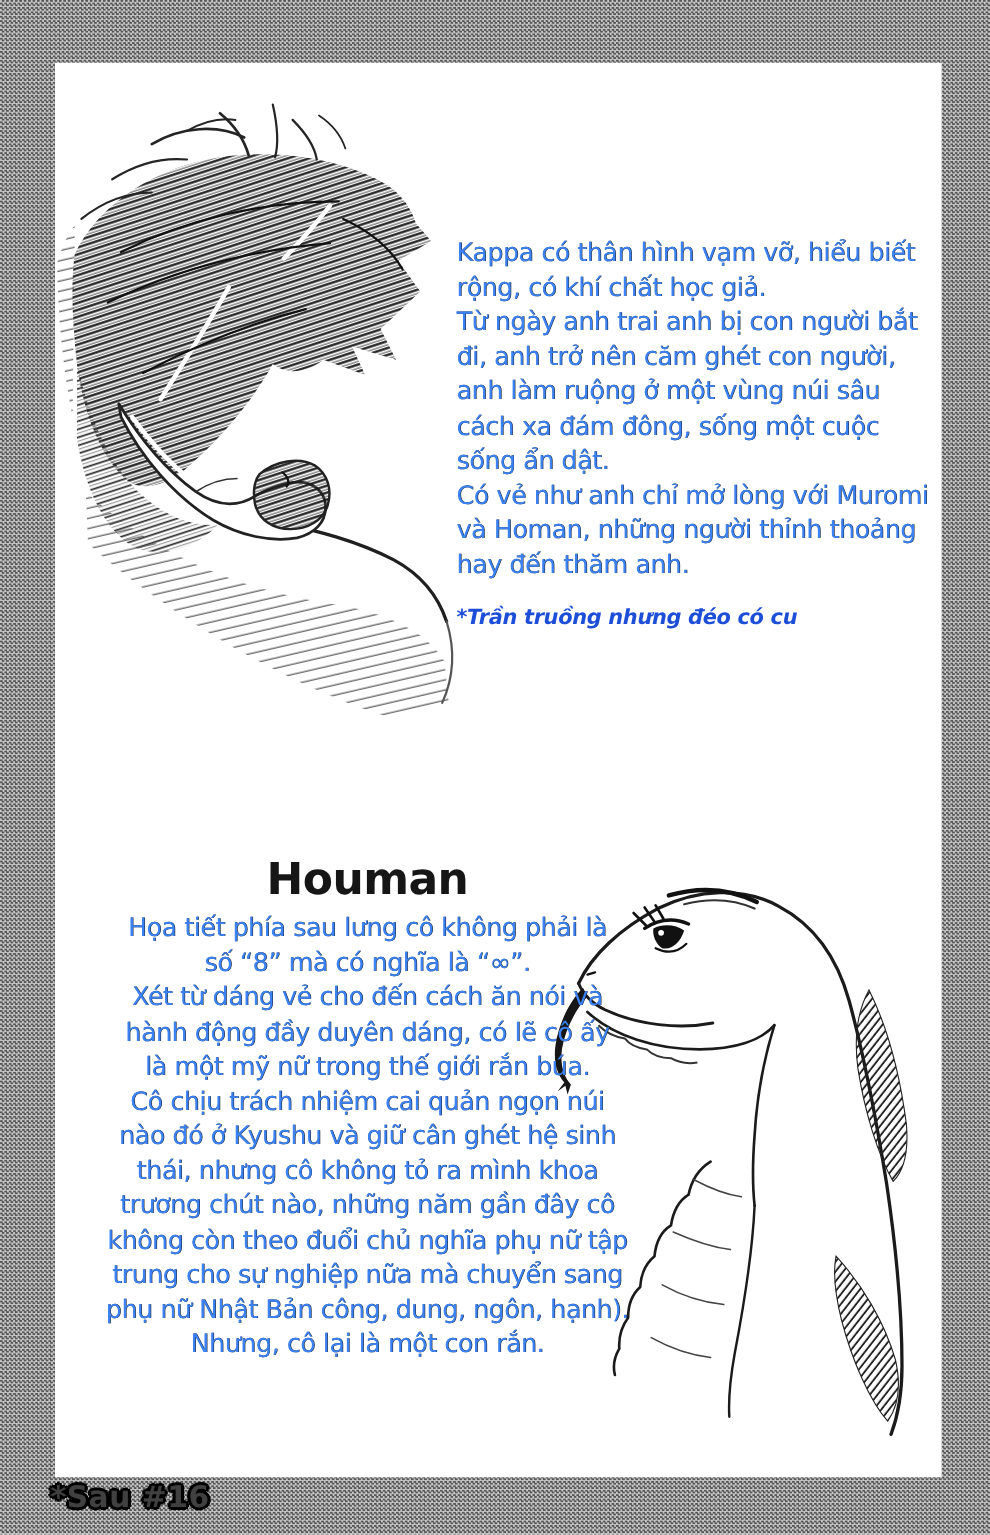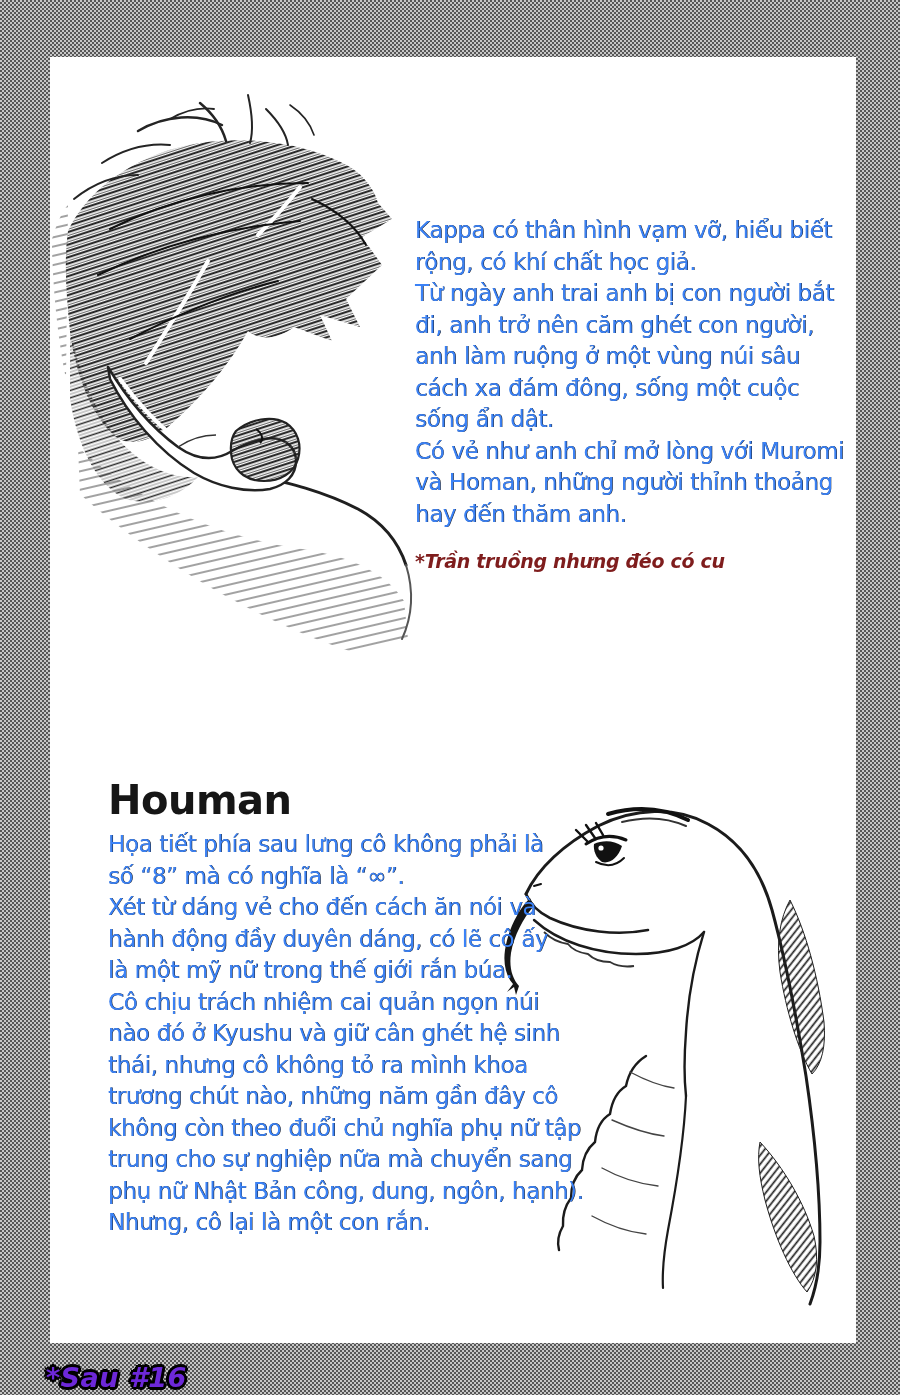--- a/index.html
+++ b/index.html
@@ -12,41 +12,40 @@
   }
   .paper{
     position:absolute;left:50px;top:57px;width:806px;height:1286px;
     background:#ffffff;
   }
   .sketch{position:absolute;}
   .kappa-svg{left:0px;top:22px;width:380px;height:622px;}
   .snake-svg{left:450px;top:723px;width:356px;height:527px;}
   section{position:absolute;color:#161616;}
   .kaw{left:365px;top:158px;width:446px;}
-  .hou{left:58px;top:720px;width:520px;}
+  .hou{left:24px;top:720px;width:520px;text-align:center;}
   h1{
     margin:0 0 6px 0;font-size:40px;line-height:46px;font-weight:bold;
     letter-spacing:-0.5px;color:#161616;
   }
   .body-lines div{
     white-space:nowrap;font-size:23px;line-height:31.5px;
     letter-spacing:-0.4px;color:#3b82f6;
     text-shadow:0.45px 0 0 #161616;
   }
   .footnote{
     margin-top:20px;font-size:19px;font-style:italic;font-weight:bold;
-    letter-spacing:-0.3px;color:#7f1d1d;
+    letter-spacing:-0.3px;color:#1d4ed8;
   }
   .footer-label{
     position:absolute;left:46px;top:1346px;
-    font-size:27px;font-weight:bold;font-style:italic;color:#6d28d9;
+    font-size:27px;font-weight:bold;color:#404040;
     letter-spacing:0.5px;
     text-shadow:-2px -2px 0 #000,2px -2px 0 #000,-2px 2px 0 #000,2px 2px 0 #000,
                  3px 0 0 #000,-3px 0 0 #000,0 3px 0 #000,0 -3px 0 #000;
-    margin-top:16px;
   }
 </style>
 </head>
 <body>
 
 <div class="paper">
 
   <svg class="sketch kappa-svg" viewBox="0 0 380 622" xmlns="http://www.w3.org/2000/svg">
     <defs>
       <pattern id="hd" width="6" height="6" patternUnits="userSpaceOnUse" patternTransform="rotate(-18)">

